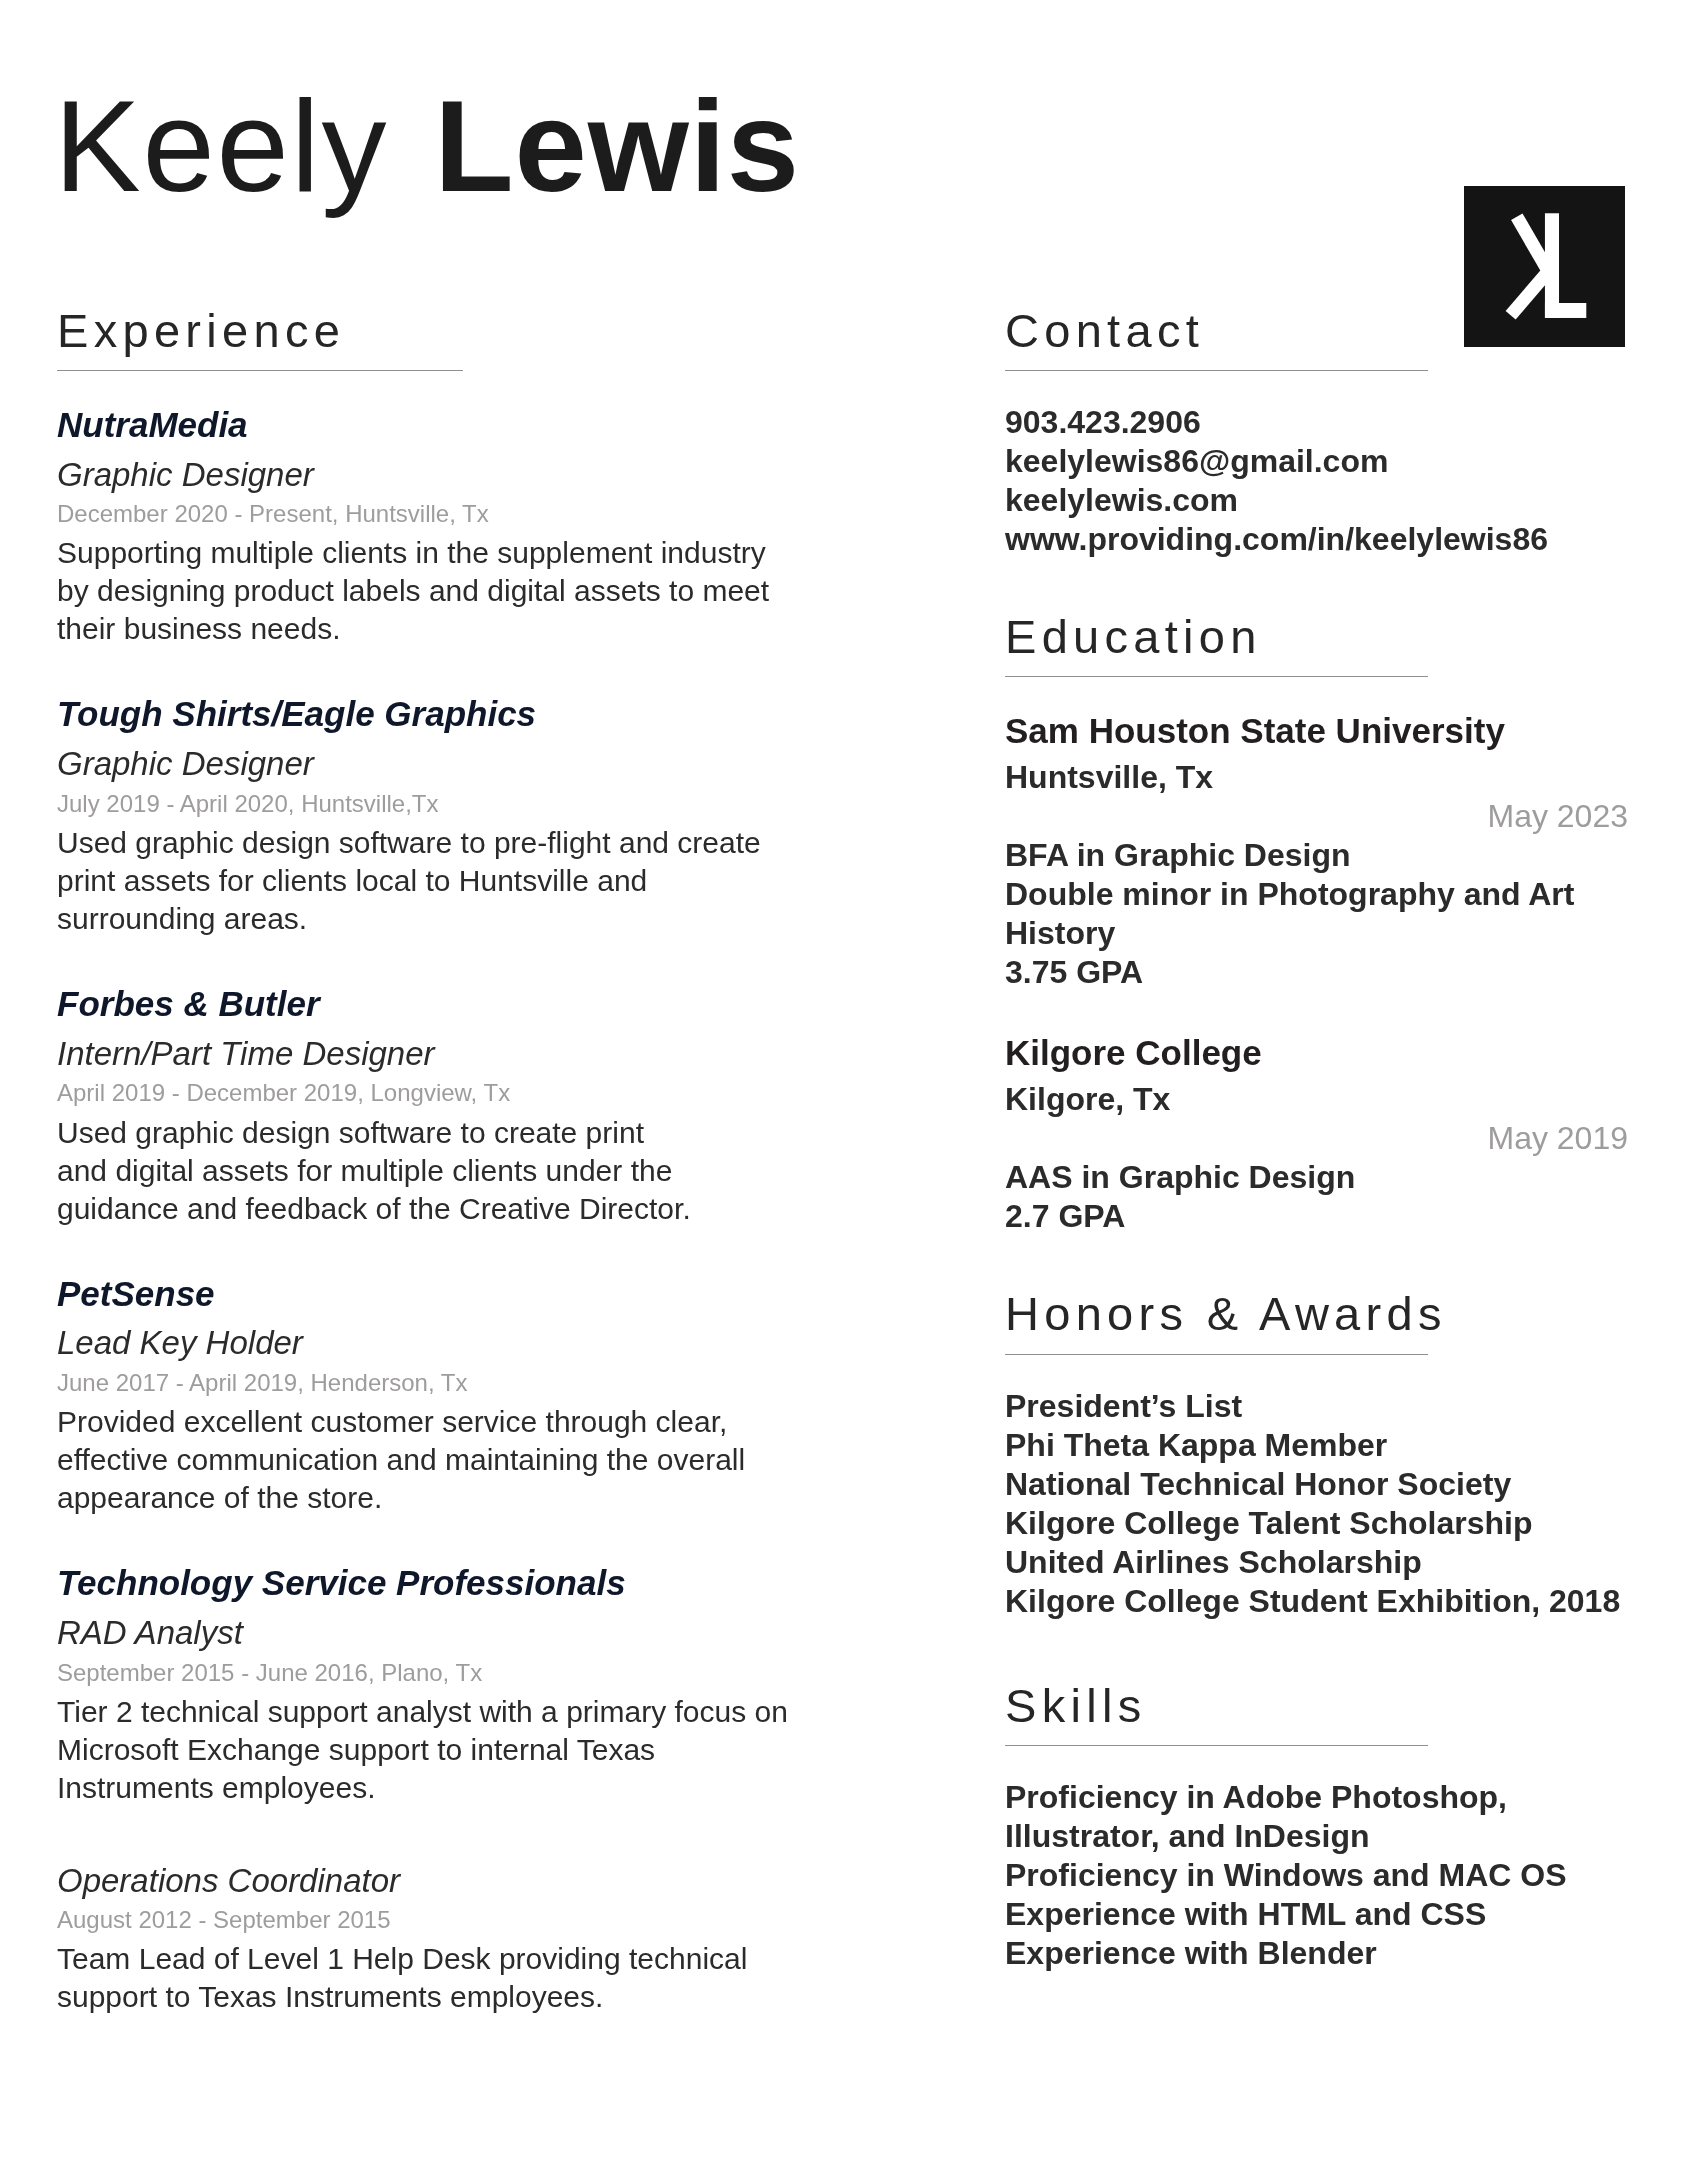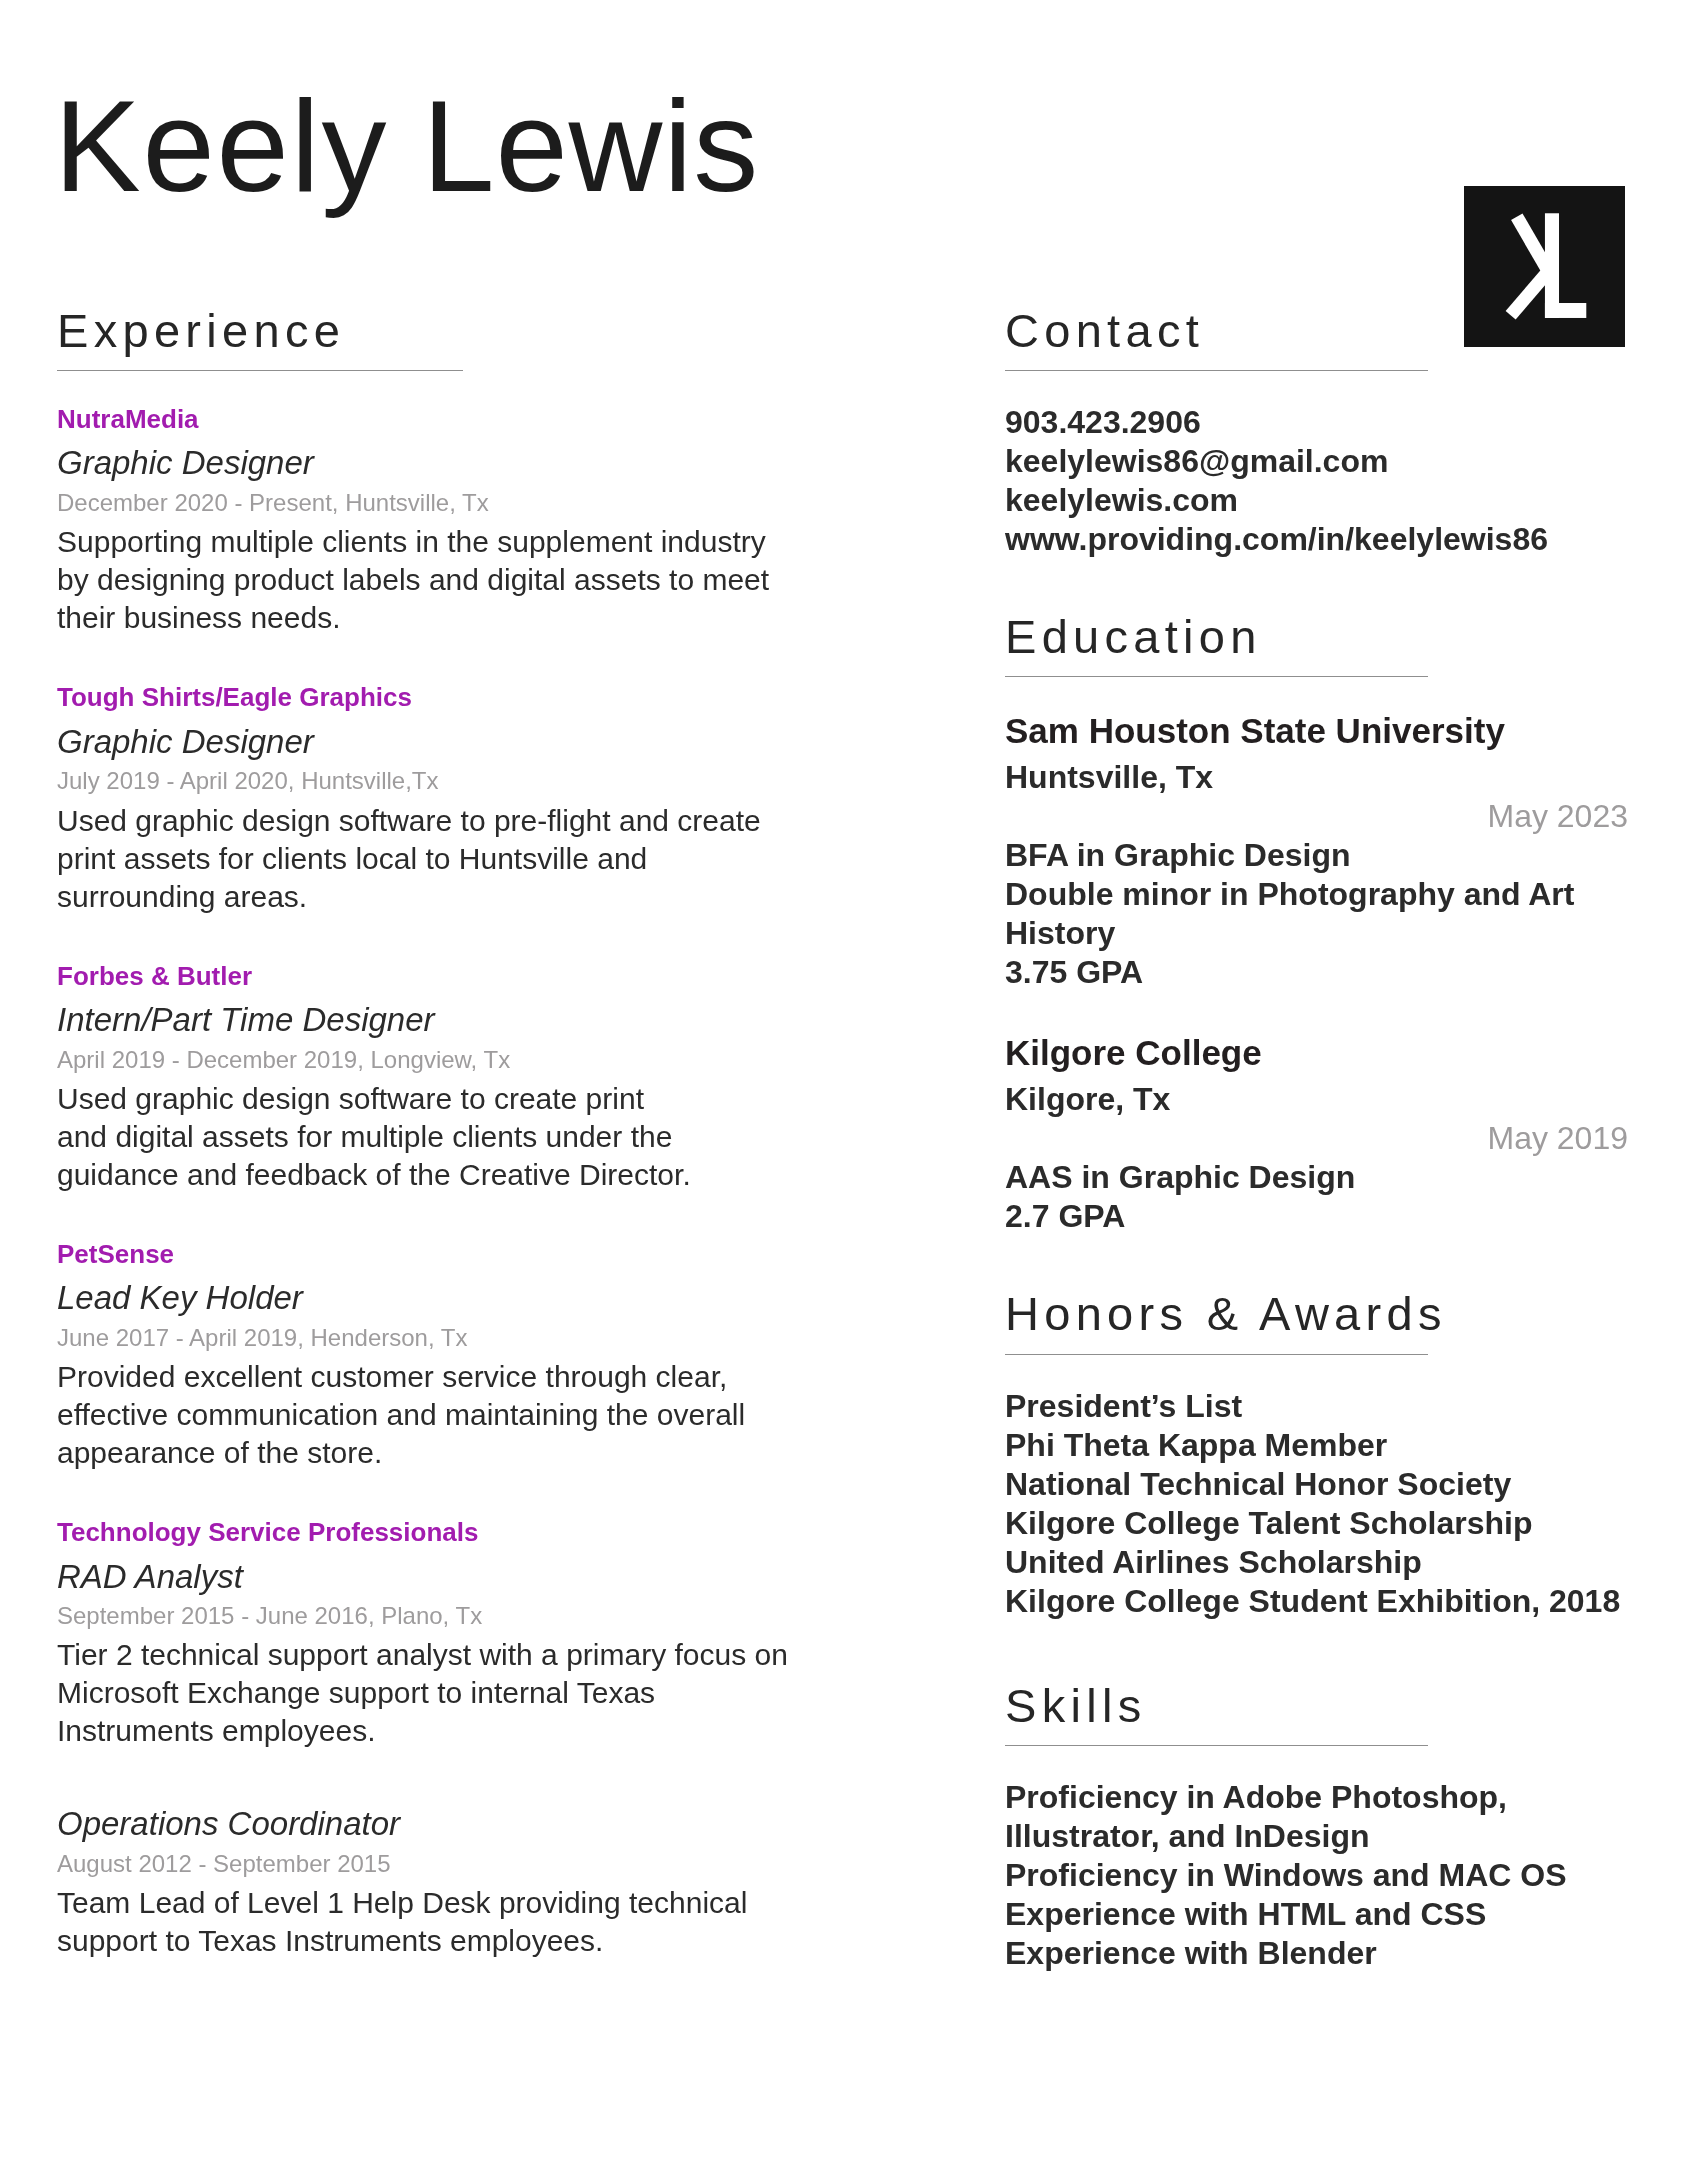--- a/index.html
+++ b/index.html
@@ -12,21 +12,21 @@
   .page{position:relative;width:1685px;height:2181px;overflow:hidden;background:#fff;}
 
   
   .masthead{position:relative;}
   .name{
     margin:74px 0 0 54px;
     font-size:130px;line-height:1.12;font-weight:400;color:#1c1c1c;
     letter-spacing:1.8px;
   }
   .name .first{font-weight:100;}
-  .name .last{font-weight:400;margin-left:34px;letter-spacing:0.9px;}
+  .name .last{font-weight:700;margin-left:46px;letter-spacing:0.9px;}
   .logo{
     position:absolute;top:112px;left:1464px;width:161px;height:161px;
     background:#141414;display:flex;align-items:center;justify-content:center;
   }
   .logo svg{display:block;width:161px;height:161px;}
 
   
   .columns{display:flex;margin:84px 0 0 57px;}
   .col-left{width:888px;flex:none;}
   .col-right{width:623px;flex:none;margin-left:60px;}
@@ -34,21 +34,21 @@
   h2.section-heading{
     margin:0;font-size:47px;font-weight:300;letter-spacing:5.3px;
     color:#262626;line-height:1.15;
   }
   .rule{border-top:1.8px solid #8f8f8f;height:0;margin-top:12.3px;margin-bottom:32px;}
   .col-left .rule{width:406px;}
   .col-right .rule{width:423px;}
 
   
   .job{margin-bottom:44px;}
-  .job .company{font-size:26px;font-weight:700;color:#a21caf;line-height:1.25;margin-bottom:8px;}
+  .job .company{font-size:35px;font-weight:700;color:#0f172a;line-height:1.25;margin-bottom:8px;font-style:italic;}
   .job .title{font-size:33px;font-style:italic;color:#2b2b2b;line-height:1.2;margin-bottom:6.1px;}
   .job .date{font-size:24px;font-weight:300;color:#9e9c9d;line-height:1.2;margin-bottom:5.3px;}
   .job .desc{font-size:30px;line-height:38px;color:#2b2b2b;white-space:pre-line;}
   .job--no-company{margin-top:54px;}
 
   
   .side-section{margin-bottom:51px;}
   .side-section--skills{margin-top:58px;}
   .line{font-size:32px;line-height:39px;color:#2b2b2b;white-space:pre-line;font-weight:bold;}
   .school{margin-bottom:39px;}

